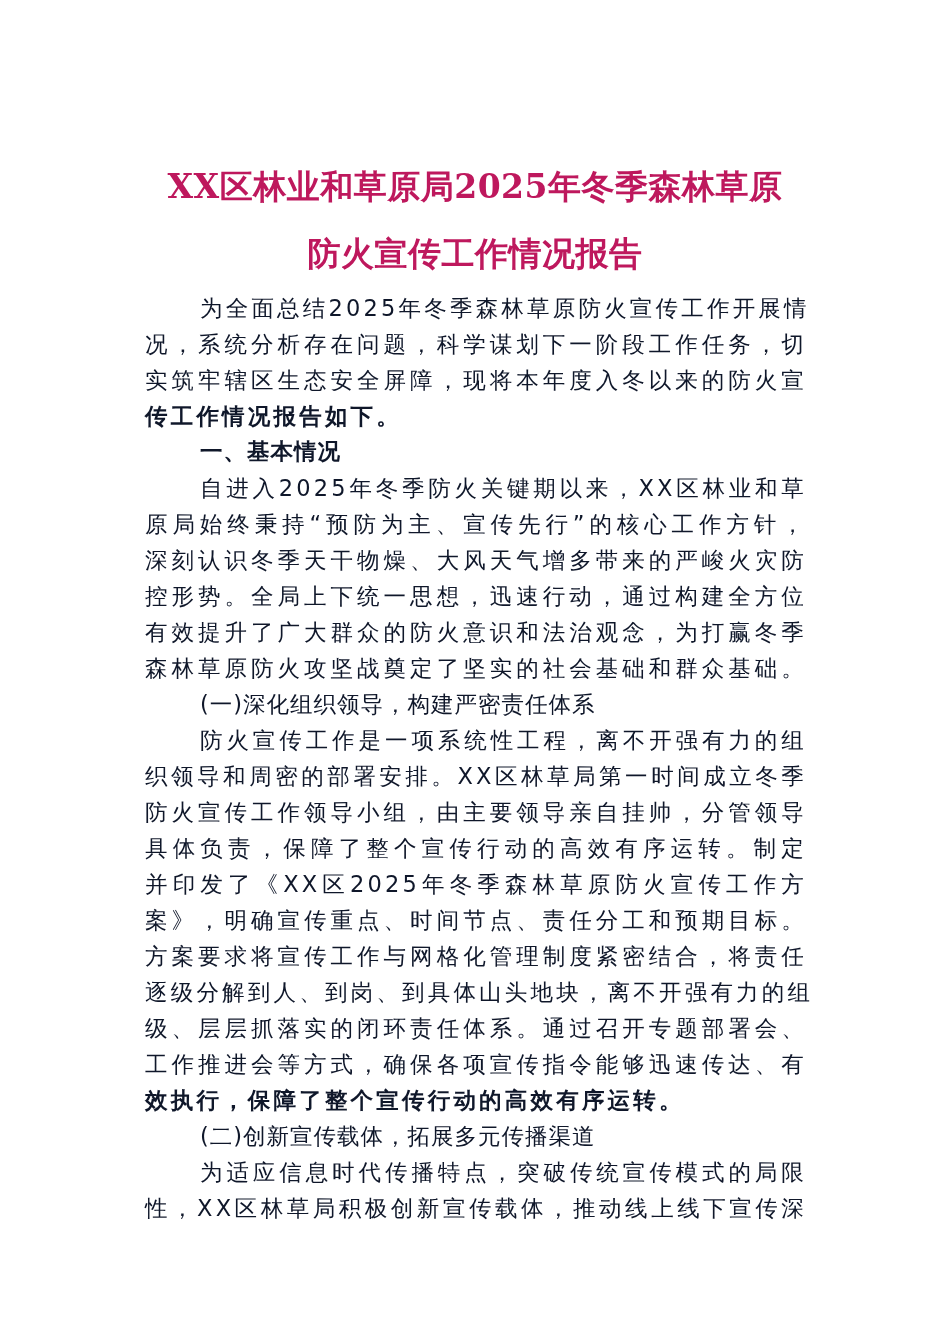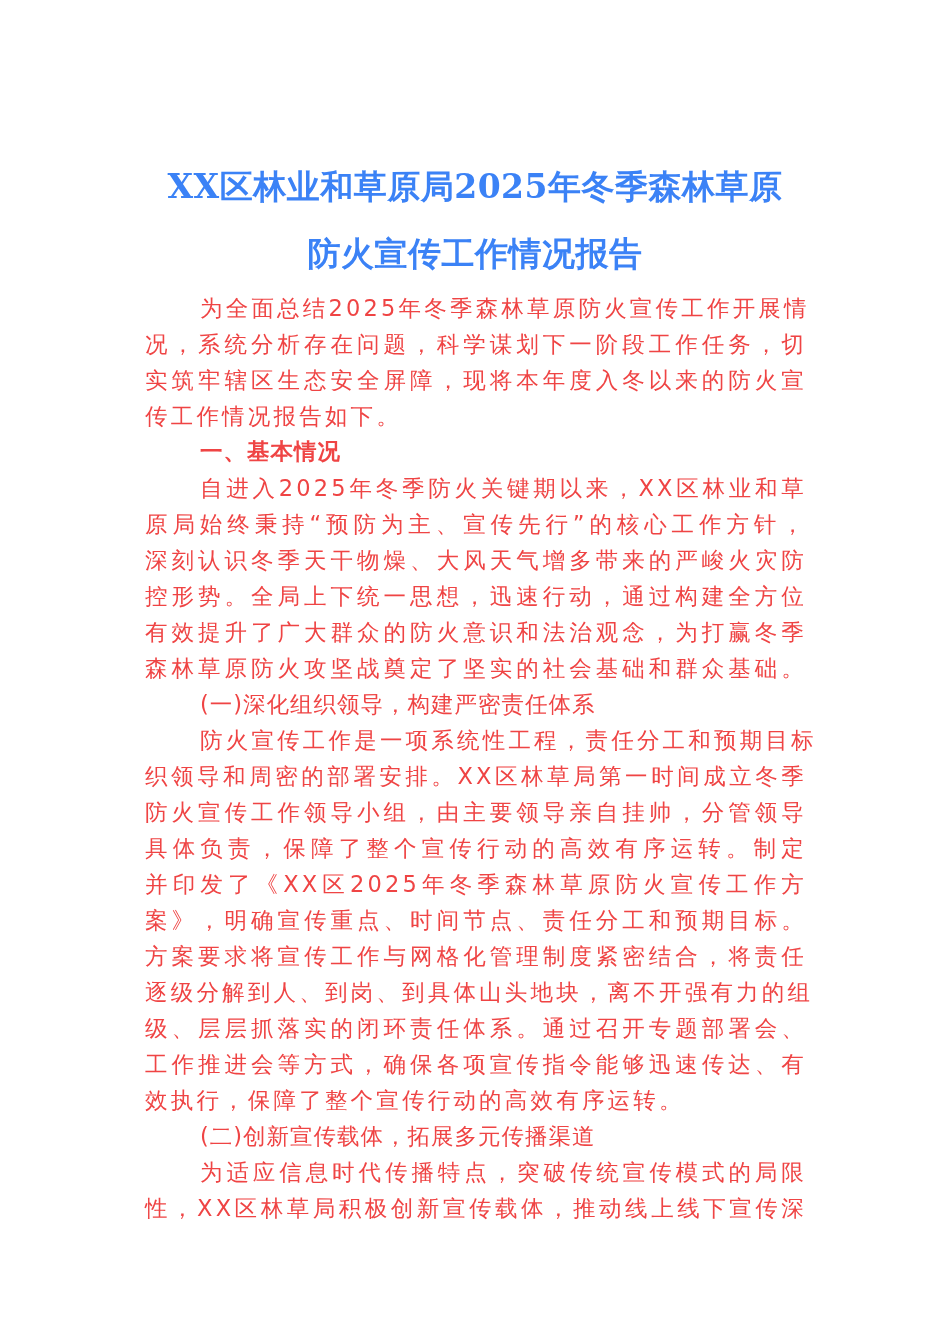--- a/index.html
+++ b/index.html
@@ -1,36 +1,36 @@
 <!DOCTYPE html>
 <html><head>
 <meta charset="utf-8">
 <style>
   html, body { margin: 0; padding: 0; background: #ffffff; }
   body { width: 950px; height: 1344px; position: relative; overflow: hidden; }
   .page { position: absolute; left: 0; top: 0; width: 950px; height: 1344px; background: #fff; }
   .title {
     position: absolute; left: 0; width: 950px; text-align: center;
     font-family: "DejaVu Serif", "Liberation Serif", serif;
-    font-weight: bold; font-size: 33px; color: #3b82f6; letter-spacing: 0.5px;
+    font-weight: bold; font-size: 33px; color: #be185d; letter-spacing: 0.5px;
     line-height: 44px; white-space: nowrap;
   }
   .title.l1 { top: 165px; }
   .title.l2 { top: 232px; }
   .body {
     position: absolute; left: 145px; top: 290px; width: 662px;
     font-family: "DejaVu Sans", "Liberation Sans", sans-serif;
-    font-size: 22.5px; color: #ef4444; line-height: 36px;
+    font-size: 22.5px; color: #0f172a; line-height: 36px;
     text-align: justify; text-justify: inter-character;
     letter-spacing: 3.2px;
   }
   .h1 { margin: 0; text-indent: 55px; font-weight: bold; font-family: Liberation Sans, sans-serif; letter-spacing: 1px; }
   .h2 { margin: 0; text-indent: 55px; letter-spacing: 1px; }
   .line { display: block; white-space: nowrap; text-align-last: justify; text-align: justify; }
-  .line.last { text-align-last: left; }
+  .line.last { text-align-last: left; font-weight: bold; }
   .line.first { padding-left: 55px; }
 </style>
 </head>
 <body>
 
 <div class="page">
   <div class="title l1">XX区林业和草原局2025年冬季森林草原</div>
   <div class="title l2">防火宣传工作情况报告</div>
 
   <div class="body">
@@ -49,21 +49,21 @@
       <span class="line">原局始终秉持“预防为主、宣传先行”的核心工作方针，</span>
       <span class="line">深刻认识冬季天干物燥、大风天气增多带来的严峻火灾防</span>
       <span class="line">控形势。全局上下统一思想，迅速行动，通过构建全方位</span>
       <span class="line">有效提升了广大群众的防火意识和法治观念，为打赢冬季</span>
       <span class="line">森林草原防火攻坚战奠定了坚实的社会基础和群众基础。</span>
     </div>
 
     <div class="h2">(一)深化组织领导，构建严密责任体系</div>
 
     <div>
-      <span class="line first">防火宣传工作是一项系统性工程，责任分工和预期目标</span>
+      <span class="line first">防火宣传工作是一项系统性工程，离不开强有力的组</span>
       <span class="line">织领导和周密的部署安排。XX区林草局第一时间成立冬季</span>
       <span class="line">防火宣传工作领导小组，由主要领导亲自挂帅，分管领导</span>
       <span class="line">具体负责，保障了整个宣传行动的高效有序运转。制定</span>
       <span class="line">并印发了《XX区2025年冬季森林草原防火宣传工作方</span>
       <span class="line">案》，明确宣传重点、时间节点、责任分工和预期目标。</span>
       <span class="line">方案要求将宣传工作与网格化管理制度紧密结合，将责任</span>
       <span class="line">逐级分解到人、到岗、到具体山头地块，离不开强有力的组</span>
       <span class="line">级、层层抓落实的闭环责任体系。通过召开专题部署会、</span>
       <span class="line">工作推进会等方式，确保各项宣传指令能够迅速传达、有</span>
       <span class="line last">效执行，保障了整个宣传行动的高效有序运转。</span>

